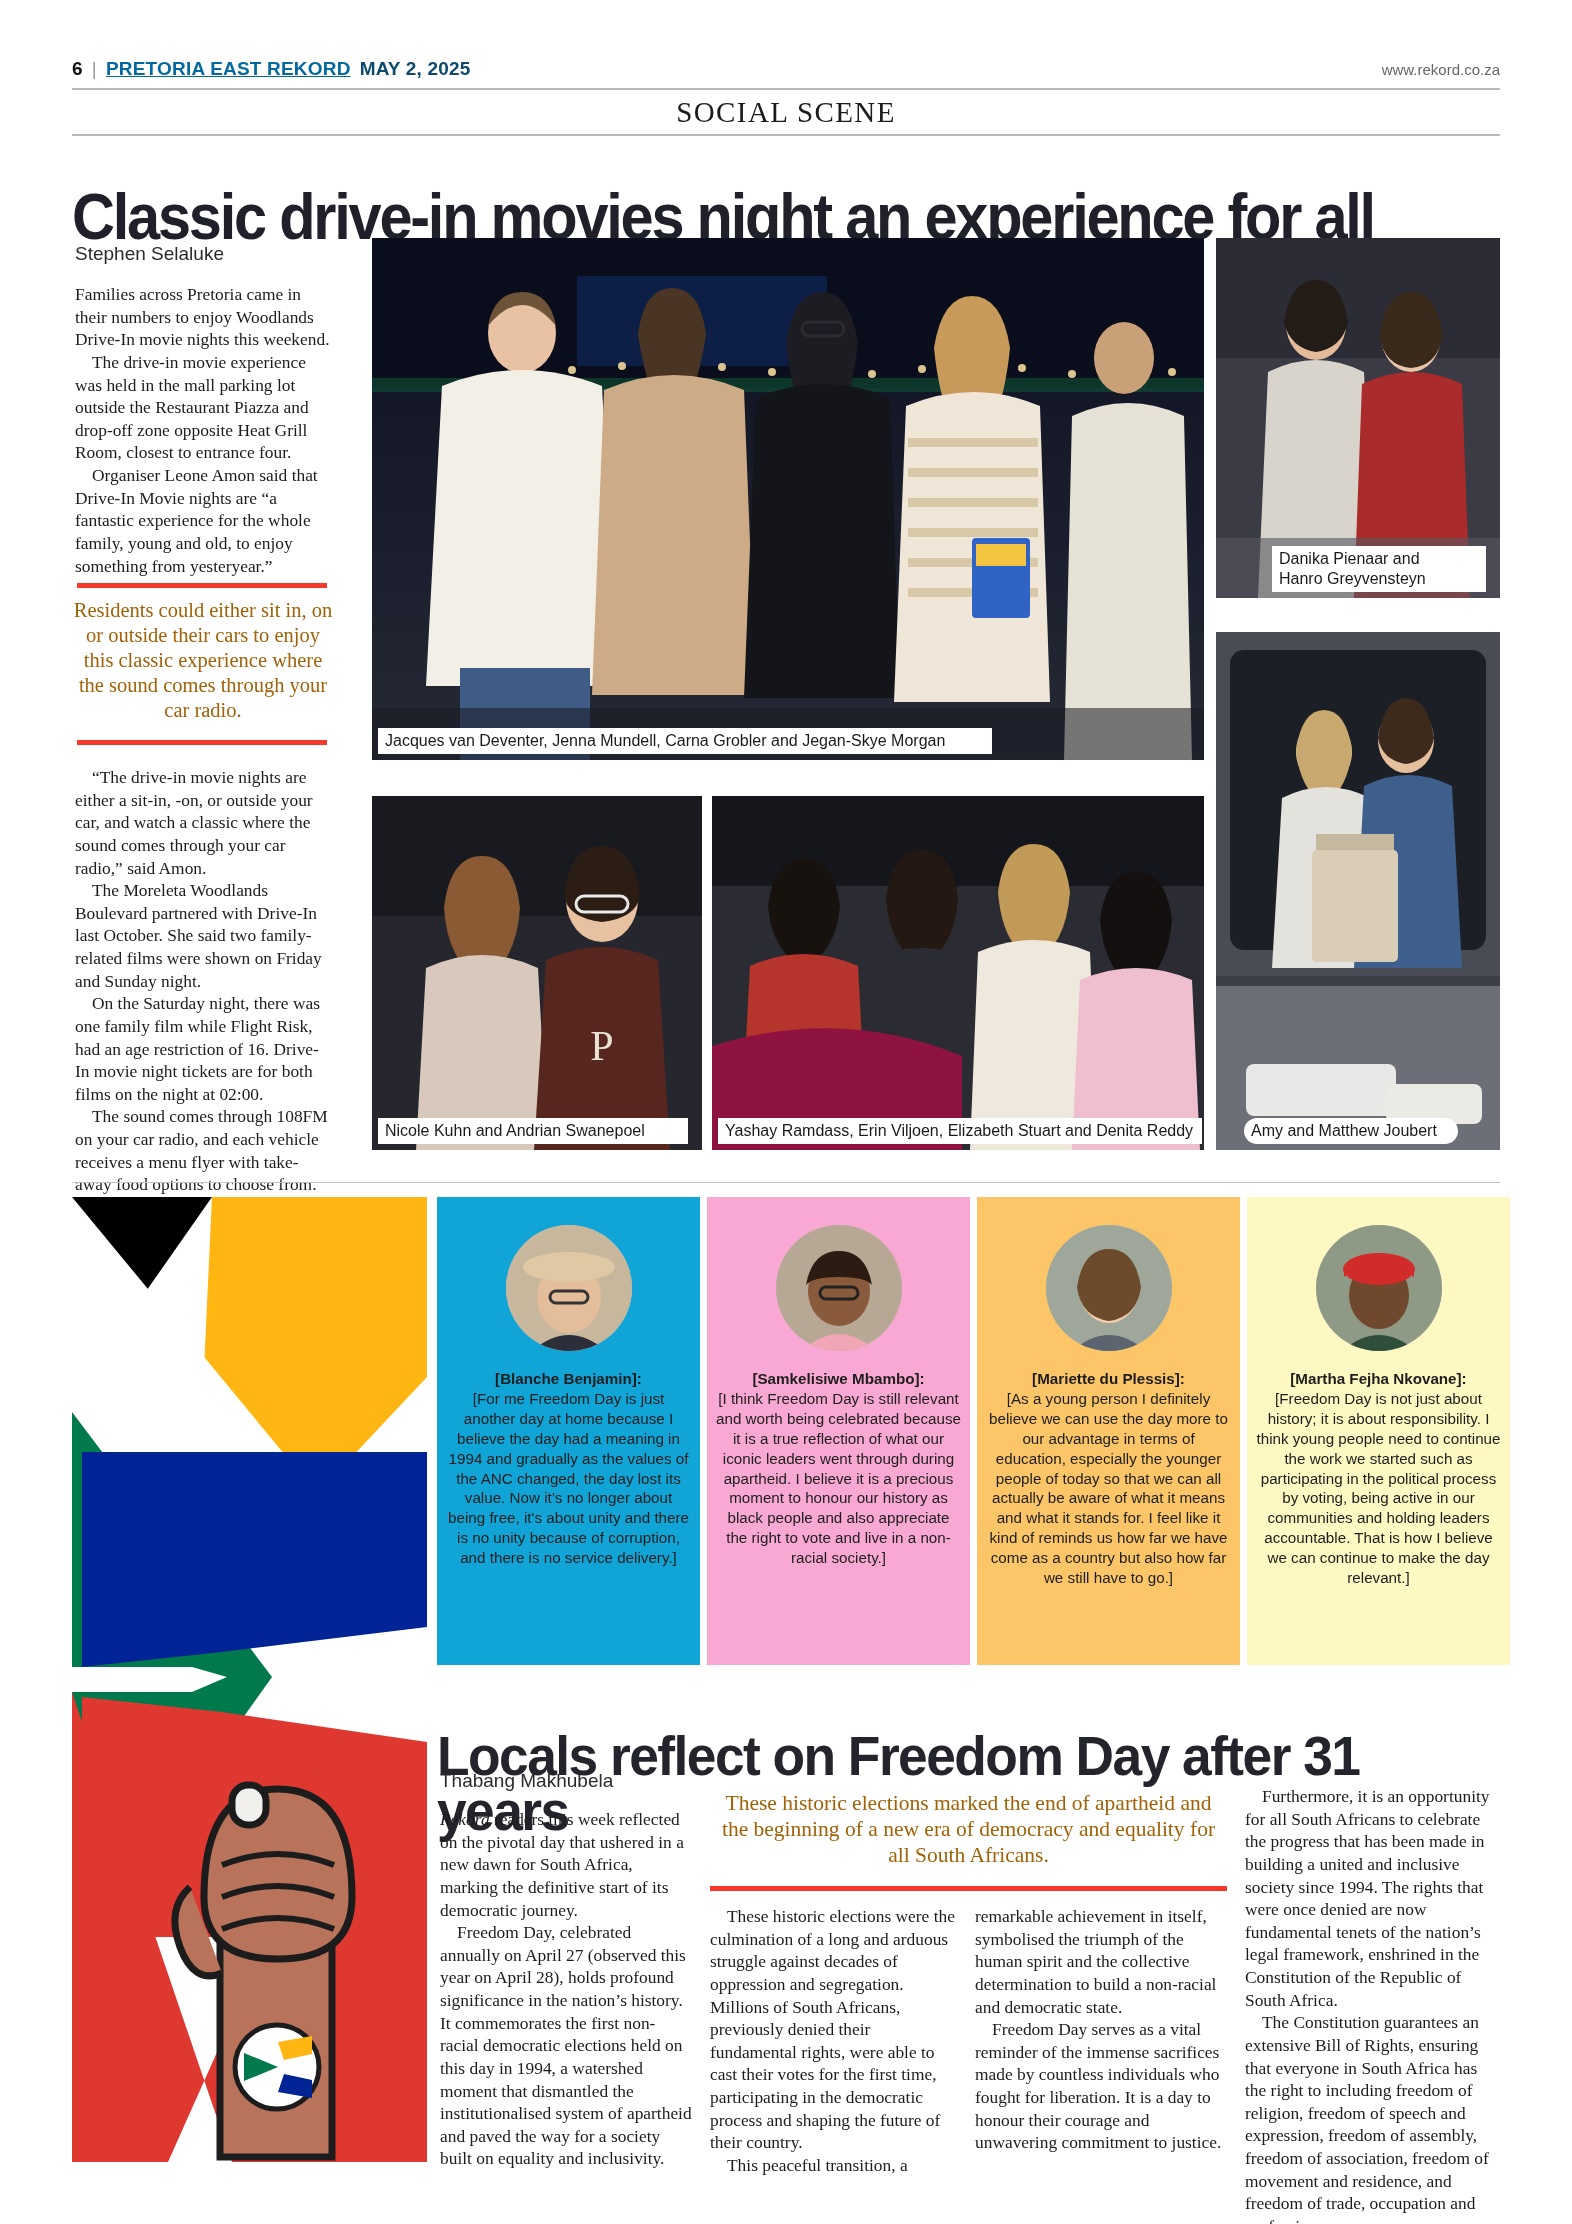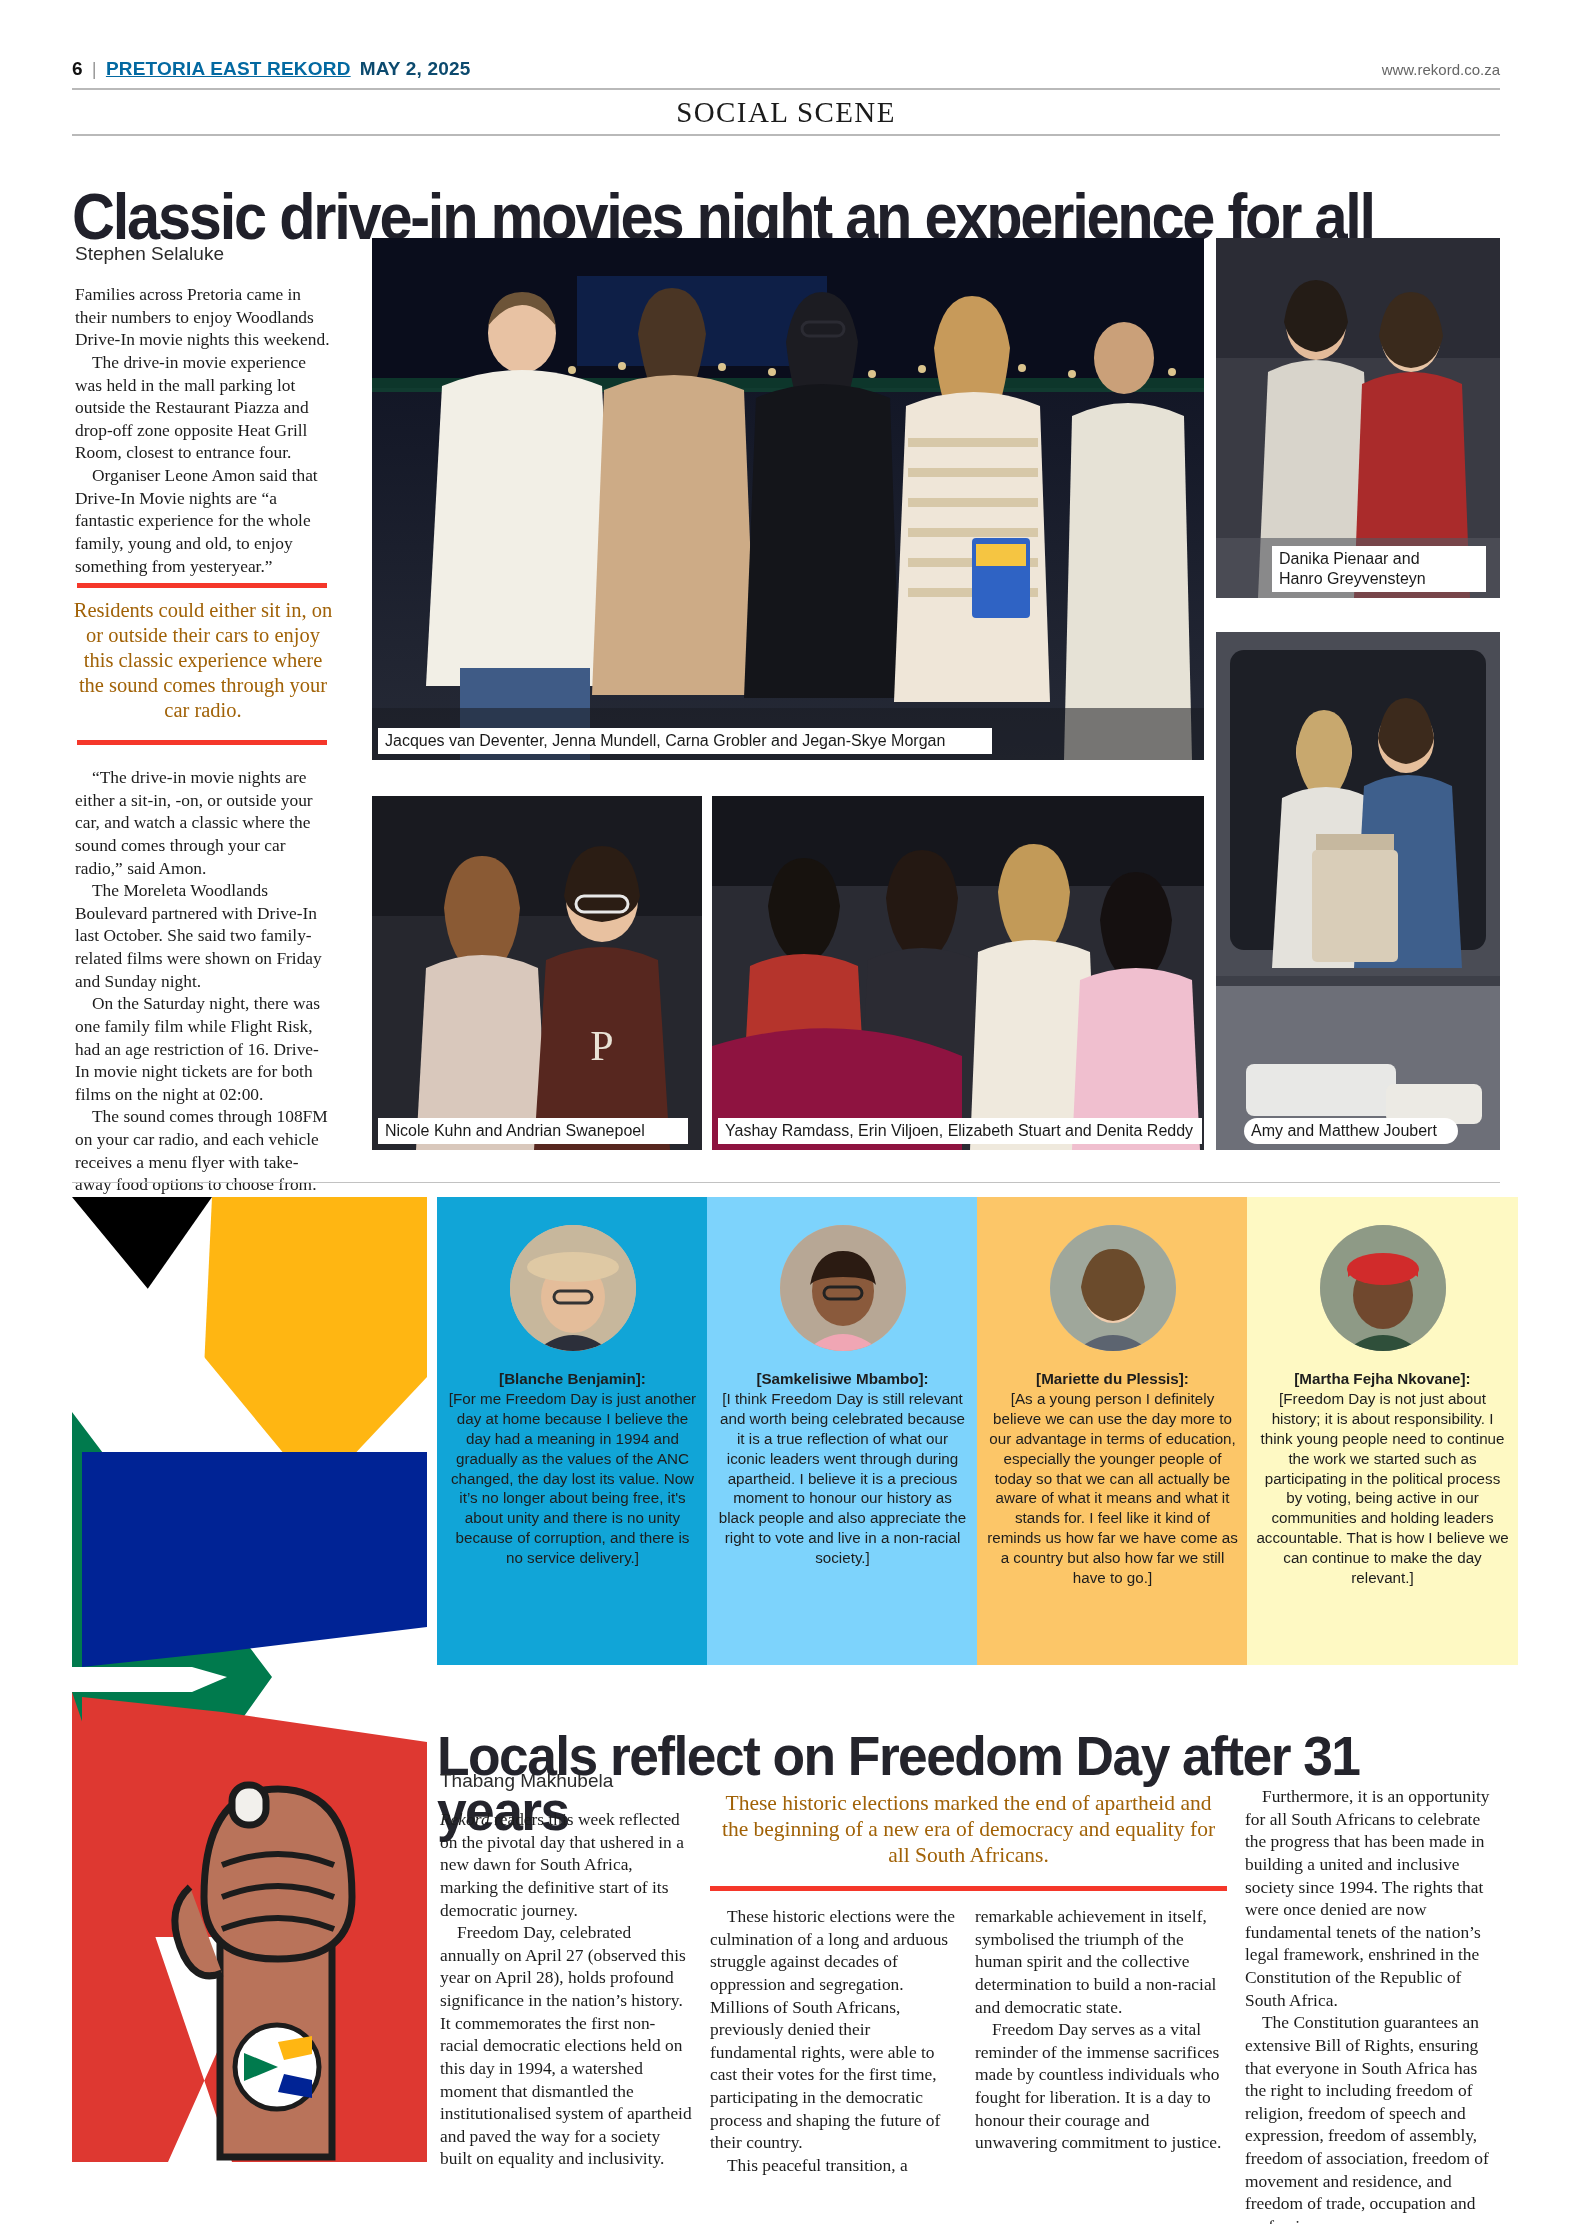--- a/index.html
+++ b/index.html
@@ -68,23 +68,23 @@
     background:linear-gradient(160deg,#15161c 0%,#2a2b33 48%,#101117 100%);}
   #cap4{left:378px;top:1118px;width:296px;}
 
   
   #photo5{left:712px;top:796px;width:492px;height:354px;
     background:linear-gradient(160deg,#17181e 0%,#2d2e36 48%,#121318 100%);}
   #cap5{left:718px;top:1118px;width:470px;}
 
   
   #flag-panel{position:absolute;left:72px;top:1197px;width:355px;height:965px;overflow:hidden;background:#fff;}
-  .quote-card{position:absolute;top:1197px;width:263px;height:468px;padding-left:8px;}
+  .quote-card{position:absolute;top:1197px;width:263px;height:468px;}
   #qc0{left:437px;background:#11a5d7;}
-  #qc1{left:707px;background:#7dd3fc;}
+  #qc1{left:707px;background:#f9a8d4;}
   #qc2{left:977px;background:#fcc668;}
   #qc3{left:1247px;background:#fef9c3;}
   .qc-photo{position:absolute;left:50%;transform:translateX(-50%);top:28px;width:126px;height:126px;border-radius:50%;overflow:hidden;background:#c9bfae;}
   .qc-body{position:absolute;left:9px;right:9px;top:172px;
     font-family:"Liberation Sans",sans-serif;font-size:15.2px;line-height:1.31;color:#1d1d1d;text-align:center;}
   .qc-name{font-weight:bold;display:block;}
 
   
   #headline2{position:absolute;left:437px;top:1683px;width:1063px;
     font-family:"Liberation Sans",sans-serif;font-size:55px;line-height:1.0;letter-spacing:-1.6px;

